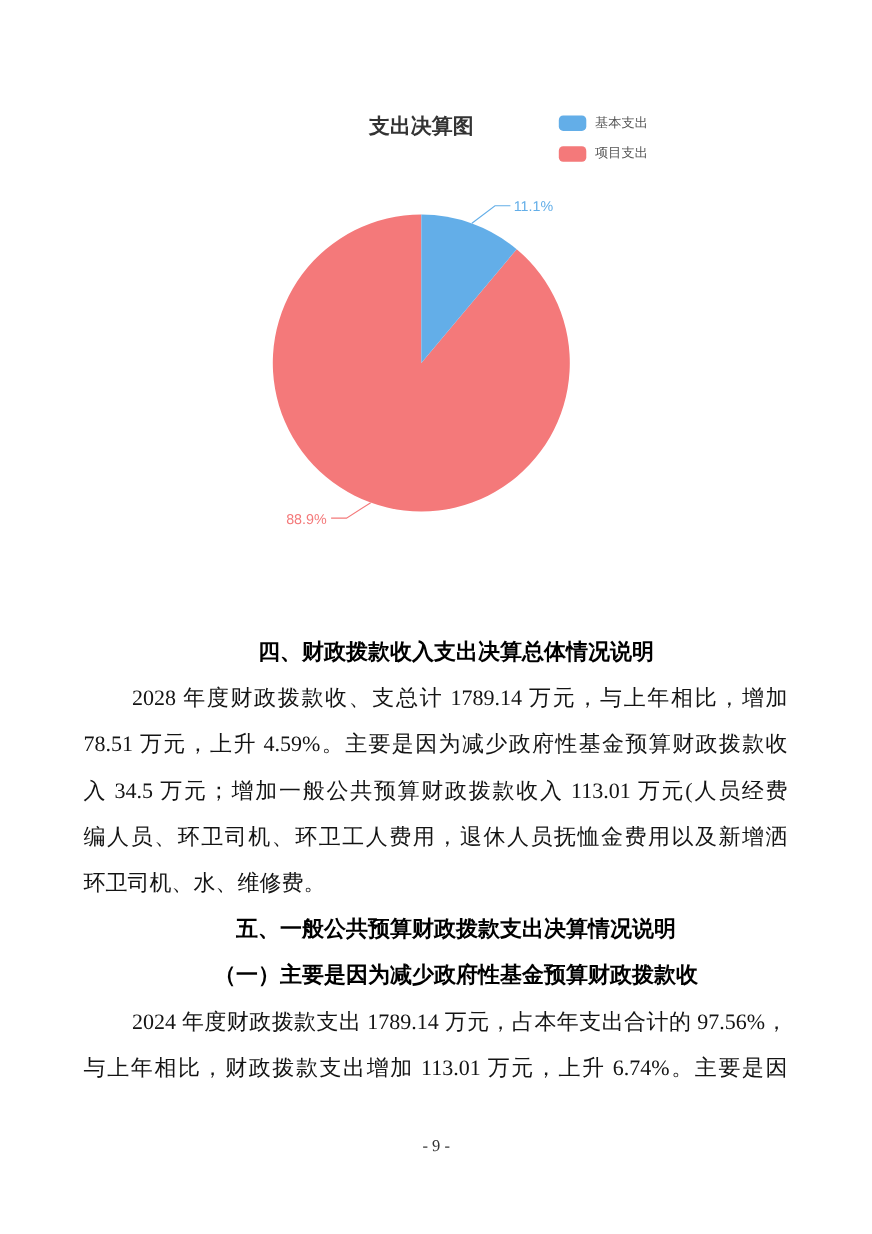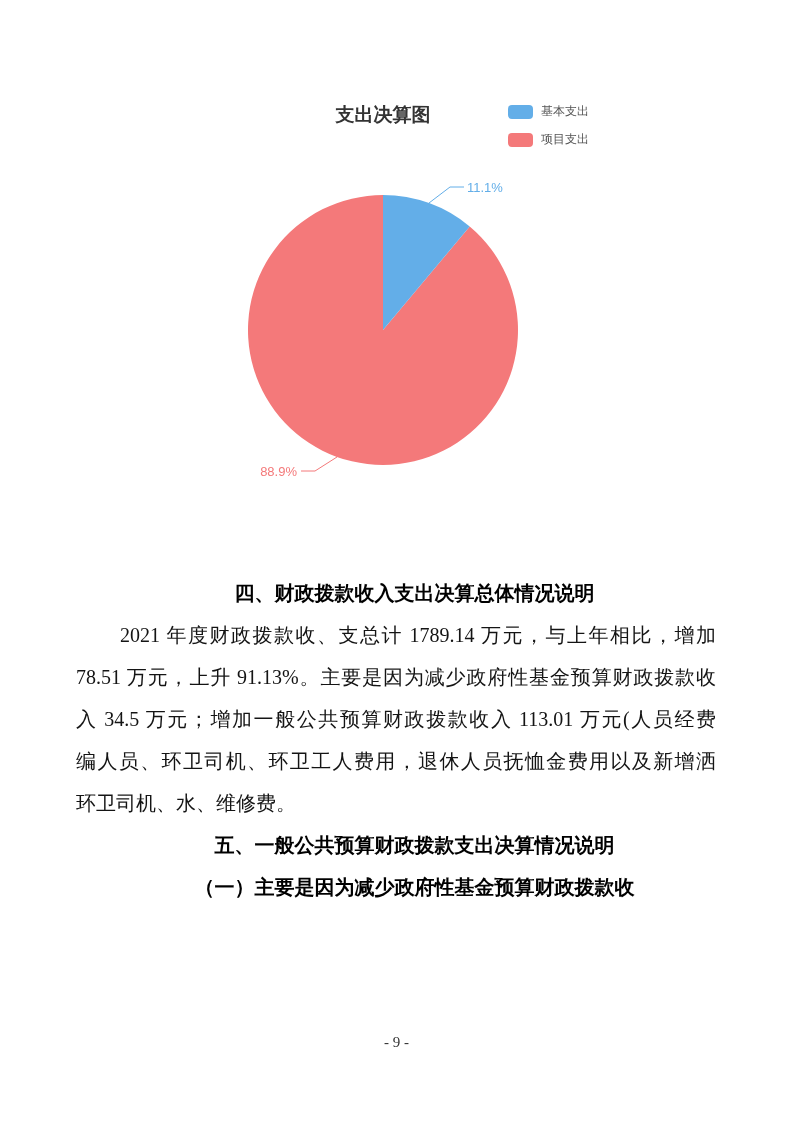--- a/index.html
+++ b/index.html
@@ -75,24 +75,28 @@
       <polyline points="429,203 450,187 464,187" fill="none" stroke-width="1" stroke="#63AEE8"></polyline>
       <polyline points="337,457 315,471 301,471" fill="none" stroke-width="1" stroke="#F4797A"></polyline>
       <text class="slice-label" x="467" y="192" text-anchor="start" fill="#63AEE8">11.1%</text>
       <text class="slice-label" x="297" y="476" text-anchor="end" fill="#F4797A">88.9%</text>
     </svg>
   </div>
 
   <div class="doc">
     <div class="doc-heading">四、财政拨款收入支出决算总体情况说明</div>
     <div class="para">
-        <div class="line first">2021 年度财政拨款收、支总计 1789.14 万元，与上年相比，增加</div>
-        <div class="line">78.51 万元，上升 91.13%。主要是因为减少政府性基金预算财政拨款收</div>
+        <div class="line first">2028 年度财政拨款收、支总计 1789.14 万元，与上年相比，增加</div>
+        <div class="line">78.51 万元，上升 4.59%。主要是因为减少政府性基金预算财政拨款收</div>
         <div class="line">入 34.5 万元；增加一般公共预算财政拨款收入 113.01 万元(人员经费</div>
         <div class="line">编人员、环卫司机、环卫工人费用，退休人员抚恤金费用以及新增洒</div>
         <div class="line last last-left">环卫司机、水、维修费。</div>
       </div>
     <div class="doc-heading">五、一般公共预算财政拨款支出决算情况说明</div>
     <div class="doc-heading">（一）主要是因为减少政府性基金预算财政拨款收</div>
+    <div class="para">
+        <div class="line first">2024 年度财政拨款支出 1789.14 万元，占本年支出合计的 97.56%，</div>
+        <div class="line last last-justify">与上年相比，财政拨款支出增加 113.01 万元，上升 6.74%。主要是因</div>
+      </div>
   </div>
 
   <div class="page-number">- 9 -</div>
 </div>
 
 </body></html>

